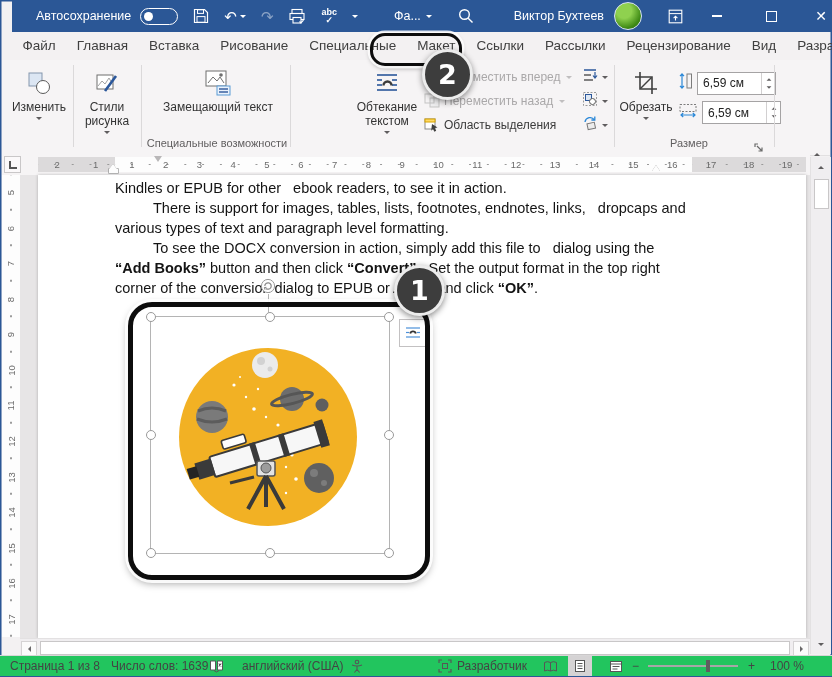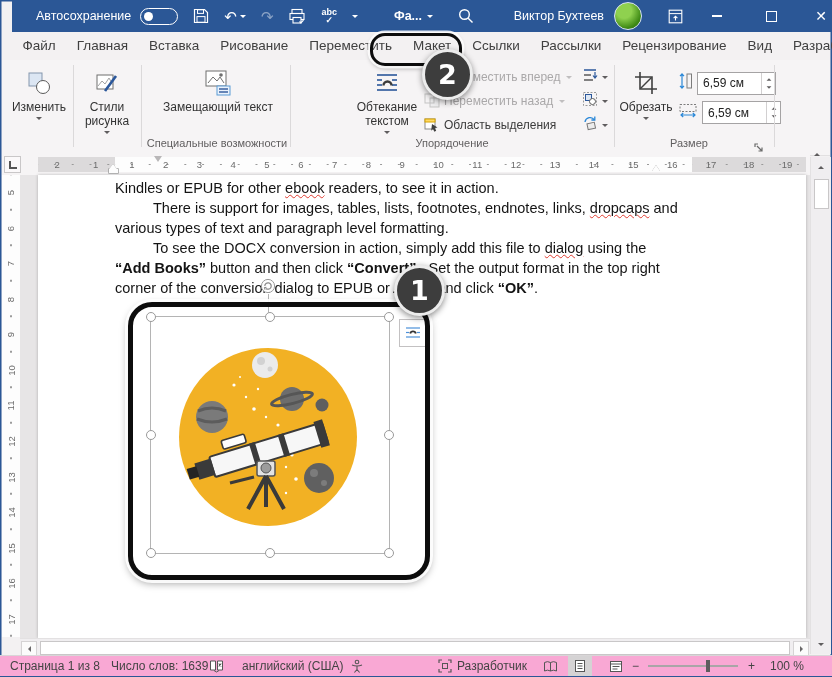--- a/index.html
+++ b/index.html
@@ -8,21 +8,21 @@
        box-shadow:inset 0 0 0 1.5px #2b5796;}
   
   .titlebar{position:absolute;left:12px;top:0;width:832px;height:32px;background:#2b5796;
             display:flex;align-items:center;color:#fff;font-size:12.5px;}
   .tb-autosave{margin-left:24px;}
   .toggle{width:36px;height:15px;border:1.4px solid #fff;border-radius:9px;margin-left:9px;
           display:inline-flex;align-items:center;cursor:pointer;}
   .knob{width:9px;height:9px;border-radius:50%;background:#fff;margin-left:2.5px;}
   .tb-ic{margin-left:15px;display:inline-flex;align-items:center;font-size:15px;line-height:1;cursor:pointer;}
   .tb-ic.dim{opacity:.45;cursor:default;}
-  .tb-title{margin-left:36px;cursor:pointer;font-weight:bold;}
+  .tb-title{margin-left:36px;cursor:pointer;}
   .spell{display:inline-flex;flex-direction:column;align-items:center;font-size:9px;font-weight:bold;line-height:8px;}
   .cd{display:inline-block;width:0;height:0;border-left:3.2px solid transparent;border-right:3.2px solid transparent;border-top:3.8px solid #5f5d5e;}
   .cu{display:inline-block;width:0;height:0;border-left:3.2px solid transparent;border-right:3.2px solid transparent;border-bottom:3.8px solid #5f5d5e;}
   .cl{display:inline-block;width:0;height:0;border-top:3.2px solid transparent;border-bottom:3.2px solid transparent;border-right:3.8px solid #6a6869;}
   .cr{display:inline-block;width:0;height:0;border-top:3.2px solid transparent;border-bottom:3.2px solid transparent;border-left:3.8px solid #6a6869;}
   .cd.w{border-top-color:#fff;}
   .avatar{width:26px;height:26px;border-radius:50%;margin-left:10px;cursor:pointer;
           background:radial-gradient(circle at 35% 30%,#8fd14f 0 30%,#3e8914 70%,#2d6b10);border:1px solid #d9e4f5;}
   .winbtn{width:34px;height:32px;display:inline-flex;align-items:center;justify-content:center;cursor:pointer;}
   .minbar{width:10px;height:1.4px;background:#fff;}
@@ -78,41 +78,41 @@
   .ind-right{left:650px;top:10px;width:0;height:0;border-left:4.5px solid transparent;border-right:4.5px solid transparent;border-bottom:6px solid #fdfdfd;filter:drop-shadow(0 0 .6px #888);cursor:pointer;}
   .vruler{position:absolute;left:2px;top:175px;width:18px;height:462px;background:#fdfdfd;
           display:flex;flex-direction:column;justify-content:space-around;align-items:center;
           background-image:radial-gradient(circle,#9a9a9a .7px,transparent .9px);background-size:100% 35.5px;background-position:center 17px;}
   .vnum{font-size:9.5px;color:#6a6a6a;transform:rotate(-90deg);}
   
   .docarea{position:absolute;left:20px;top:175px;width:790px;height:463px;background:#e7e5e6;}
   .page{position:absolute;left:18px;top:0;width:768px;height:463px;background:#fff;box-shadow:0 0 3px rgba(0,0,0,.25);}
   .docline{position:absolute;left:77px;width:600px;font-size:14.5px;color:#141414;white-space:pre;line-height:20px;}
   .docline b{font-weight:700;}
-  .sq{text-decoration:underline;text-decoration-style:wavy;text-decoration-color:#e03c31;text-decoration-thickness:1px;}
+  .sq{text-decoration-style:wavy;text-decoration-color:#e03c31;text-decoration-thickness:1px;margin-left:8px;}
   .selbox{position:absolute;left:112px;top:141px;width:238px;height:236px;border:1px solid #b4b4b4;}
   .handle{position:absolute;width:8px;height:8px;border:1.4px solid #9a9a9a;border-radius:50%;background:#fff;z-index:20;cursor:pointer;}
   .rot-line{position:absolute;left:230px;top:119px;width:1px;height:22px;background:#b4b4b4;}
   .rot-handle{position:absolute;left:222px;top:103px;z-index:20;cursor:pointer;}
   .imgsvg{position:absolute;left:130px;top:162px;cursor:move;}
   .callout-rect{position:absolute;left:90px;top:127px;width:292px;height:268px;border:5.5px solid #0d0d0d;border-radius:24px;
                 box-shadow:0 0 0 3px rgba(255,255,255,.9),0 3px 8px rgba(0,0,0,.4);z-index:30;pointer-events:none;}
   .badge1{left:356px;top:90px;z-index:40;}
   .layoutbtn{position:absolute;left:361px;top:144px;width:26px;height:26px;background:#fff;border:1px solid #c3c1c2;
              display:flex;align-items:center;justify-content:center;z-index:25;cursor:pointer;}
   
   .vscroll{position:absolute;left:810px;top:157px;width:20px;height:497px;background:#f0eef0;border-left:1px solid #e3e1e2;}
   .vthumb{position:absolute;left:3px;top:22px;width:13px;height:28px;background:#fff;border:1px solid #c9c7c8;cursor:pointer;}
   .sarrow{position:absolute;display:flex;align-items:center;justify-content:center;width:16px;height:16px;cursor:pointer;}
   .hscroll{position:absolute;left:20px;top:638px;width:790px;height:17px;background:#f0eef0;border-top:1px solid #e3e1e2;}
   .hthumb{position:absolute;left:20px;top:2px;width:748px;height:12px;background:#fff;border:1px solid #c9c7c8;cursor:pointer;}
   .harrL{position:absolute;left:1px;top:2px;width:14px;height:13px;border:1px solid #d5d3d4;background:#fbfbfb;display:flex;align-items:center;justify-content:center;cursor:pointer;}
   .harrR{position:absolute;right:1px;top:2px;width:14px;height:13px;border:1px solid #d5d3d4;background:#fbfbfb;display:flex;align-items:center;justify-content:center;cursor:pointer;}
   
-  .statusbar{position:absolute;left:0;top:655px;width:832px;height:20px;background:#f9a8d4;border-top:1px solid #d8d6d7;
+  .statusbar{position:absolute;left:0;top:655px;width:832px;height:20px;background:#22c55e;border-top:1px solid #d8d6d7;
              font-size:12px;color:#444;}
   .sb{position:absolute;top:0;height:20px;display:flex;align-items:center;cursor:pointer;white-space:nowrap;}
   .viewbtn{justify-content:center;width:24px;}
   .viewbtn.active{background:#d5d3d4;}
   .ztrack{position:absolute;left:648px;top:9px;width:90px;height:2px;background:#a8a6a7;cursor:pointer;}
   .zthumb{position:absolute;left:58px;top:-5px;width:4px;height:12px;background:#5f5d5e;cursor:pointer;}
 </style>
 </head>
 <body>
 
@@ -183,21 +183,21 @@
     <span class="winbtn" style="margin-left:16px;margin-right:6px;font-size:14px">
         <span>✕</span>
       </span>
   </div>
 
   <div class="tabsrow">
     <span class="tab">Файл</span>
     <span class="tab">Главная</span>
     <span class="tab">Вставка</span>
     <span class="tab">Рисование</span>
-    <span class="tab">Переместить</span>
+    <span class="tab">Специальные</span>
     <span class="tab">Макет</span>
     <span class="tab">Ссылки</span>
     <span class="tab">Рассылки</span>
     <span class="tab">Рецензирование</span>
     <span class="tab">Вид</span>
     <span class="tab">Разработчик</span>
 
   </div>
   <div class="callout-oval"></div>
   <div class="badge badge2">2</div>
@@ -316,21 +316,20 @@
     <div class="mini" style="top:54px">
       <span>
         <svg width="16" height="16" viewBox="0 0 16 16">
             <path d="M3 7 a5.2 5.2 0 0 1 9.4-2.2" fill="none" stroke="#2b88d8" stroke-width="1.3"></path>
             <path d="M12.8 1.6 v3.4 h-3.4" fill="none" stroke="#2b88d8" stroke-width="1.3"></path>
             <rect x="5.5" y="8" width="7.5" height="6" fill="#ececec" stroke="#777" transform="rotate(-12 9 11)"></rect>
           </svg>
       </span>
         <i class="cd cdd"></i>
     </div>
-    <div class="grouplabel" style="left:292px;width:316px">Упорядочение</div>
     <div class="vsep" style="left:612px"></div>
 
     <div class="rbtn" style="left:616px;width:56px">
       <span class="ric">
         <svg width="26" height="26" viewBox="0 0 26 26">
             <path d="M7 2 V19 H24" fill="none" stroke="#3f3f3f" stroke-width="1.6"></path>
             <path d="M2 7 H19 V24" fill="none" stroke="#3f3f3f" stroke-width="1.6"></path>
             <line x1="7.5" y1="18.5" x2="18.5" y2="7.5" stroke="#3f3f3f" stroke-width="1.4"></line>
           </svg>
       </span>

